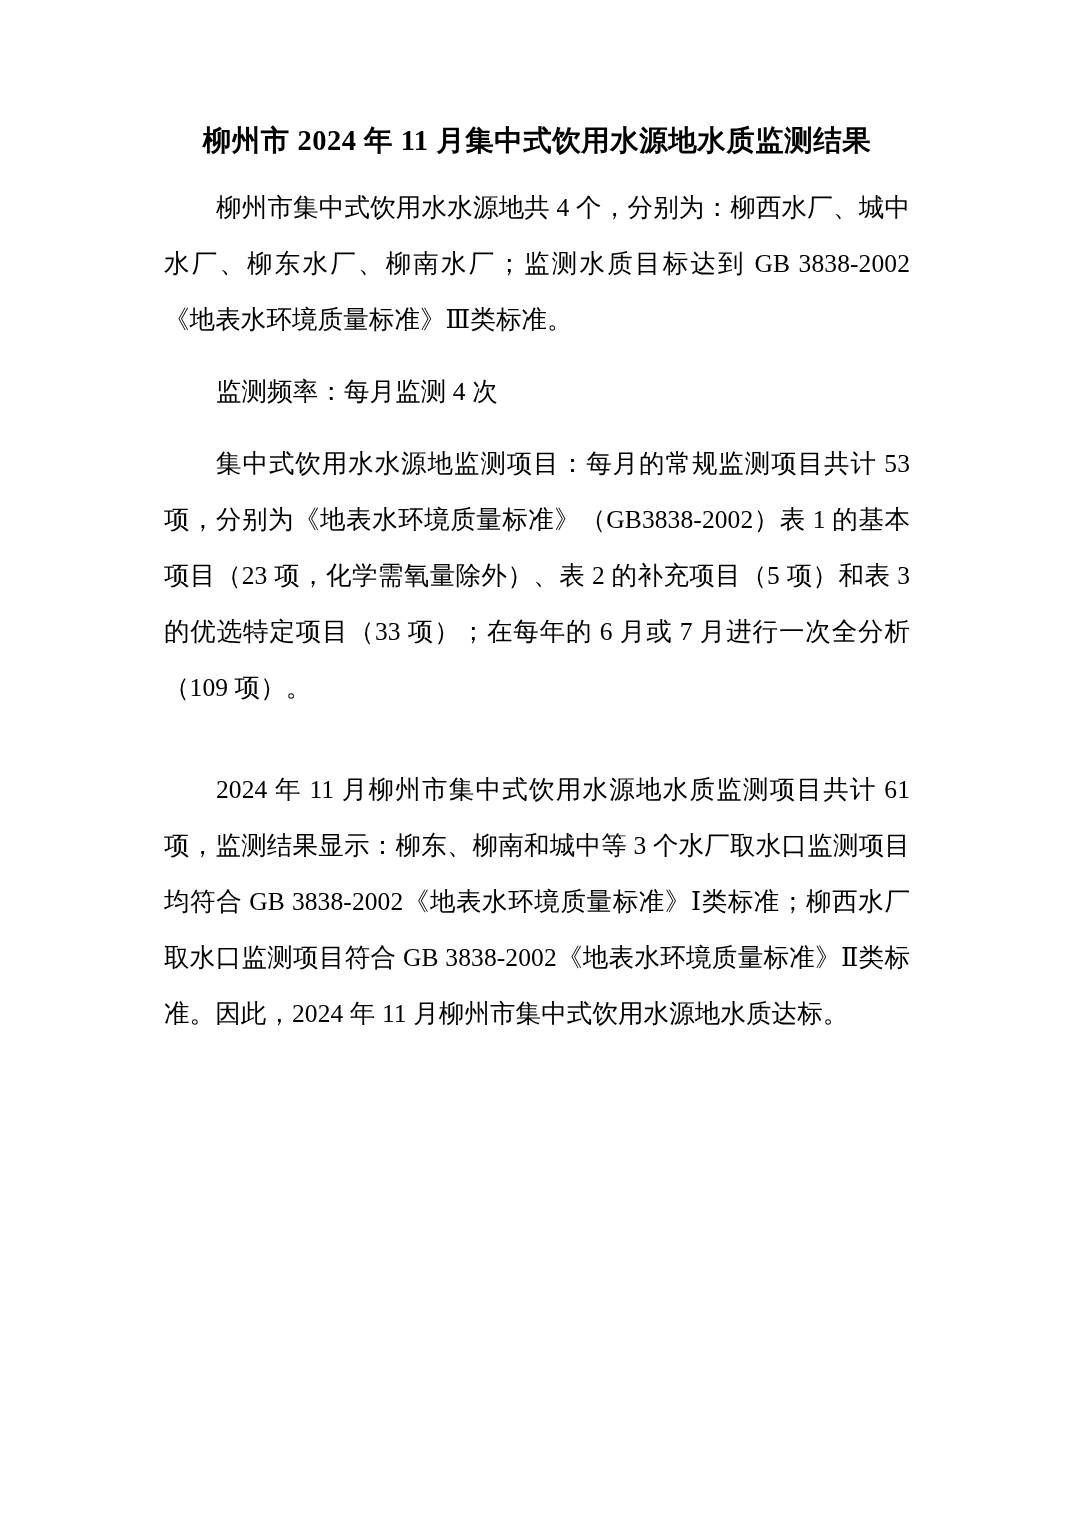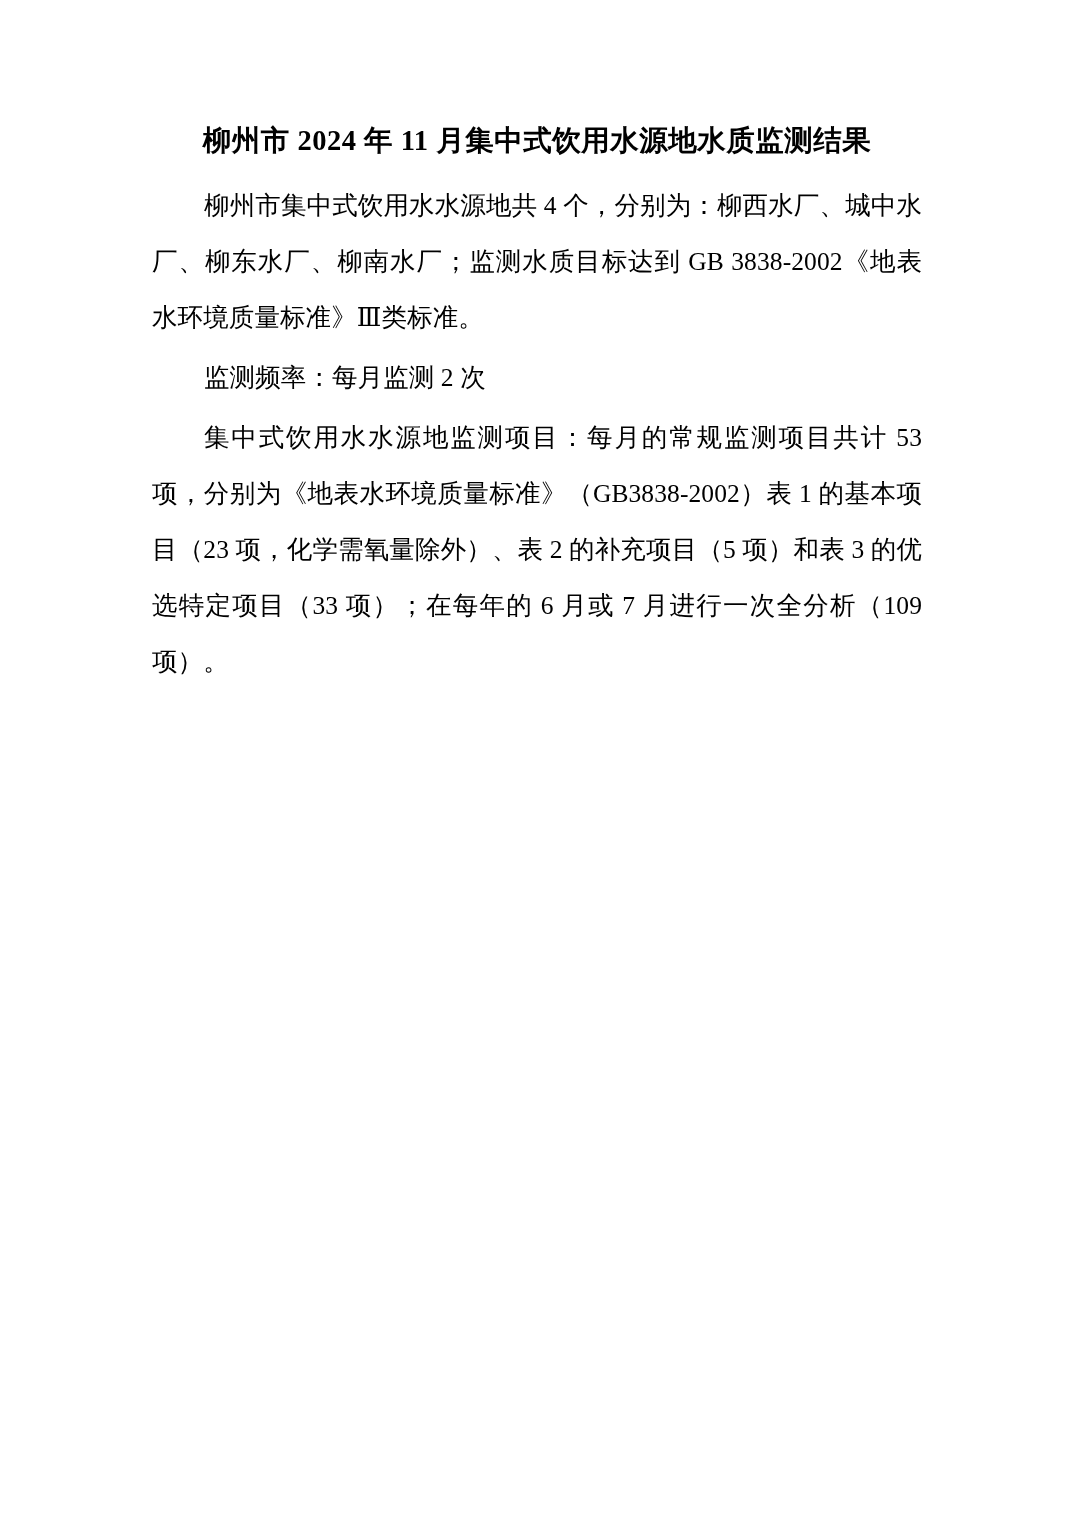--- a/index.html
+++ b/index.html
@@ -32,21 +32,21 @@
     letter-spacing: 0.5px;
     margin: 0 0 14px 0;
     white-space: nowrap;
   }
   .para {
     font-size: 25.5px;
     line-height: 56px;
     text-align: justify;
     text-justify: inter-ideograph;
     text-align-last: left;
-    margin: 4px;
+    margin: 16px;
     letter-spacing: 0.1px;
     word-break: break-all;
   }
   .para.indent {
     text-indent: 52px;
   }
   .para + .para {
     margin-top: 0;
   }
   .spacer-para {
@@ -55,20 +55,21 @@
 </style>
 </head>
 <body>
 
 <div class="page">
 
   <h1 class="doc-title">柳州市 2024 年 11 月集中式饮用水源地水质监测结果</h1>
 
   <p class="para indent">柳州市集中式饮用水水源地共 4 个，分别为：柳西水厂、城中水厂、柳东水厂、柳南水厂；监测水质目标达到 GB 3838-2002《地表水环境质量标准》Ⅲ类标准。</p>
 
-  <p class="para indent">监测频率：每月监测 2 次</p>
+  <p class="para indent">监测频率：每月监测 4 次</p>
 
   <p class="para indent">集中式饮用水水源地监测项目：每月的常规监测项目共计 53 项，分别为《地表水环境质量标准》（GB3838-2002）表 1 的基本项目（23 项，化学需氧量除外）、表 2 的补充项目（5 项）和表 3 的优选特定项目（33 项）；在每年的 6 月或 7 月进行一次全分析（109 项）。</p>
 
   <div class="spacer-para"></div>
 
+  <p class="para indent">2024 年 11 月柳州市集中式饮用水源地水质监测项目共计 61 项，监测结果显示：柳东、柳南和城中等 3 个水厂取水口监测项目均符合 GB 3838-2002《地表水环境质量标准》Ⅰ类标准；柳西水厂取水口监测项目符合 GB 3838-2002《地表水环境质量标准》Ⅱ类标准。因此，2024 年 11 月柳州市集中式饮用水源地水质达标。</p>
 
 </div>
 
 </body></html>

